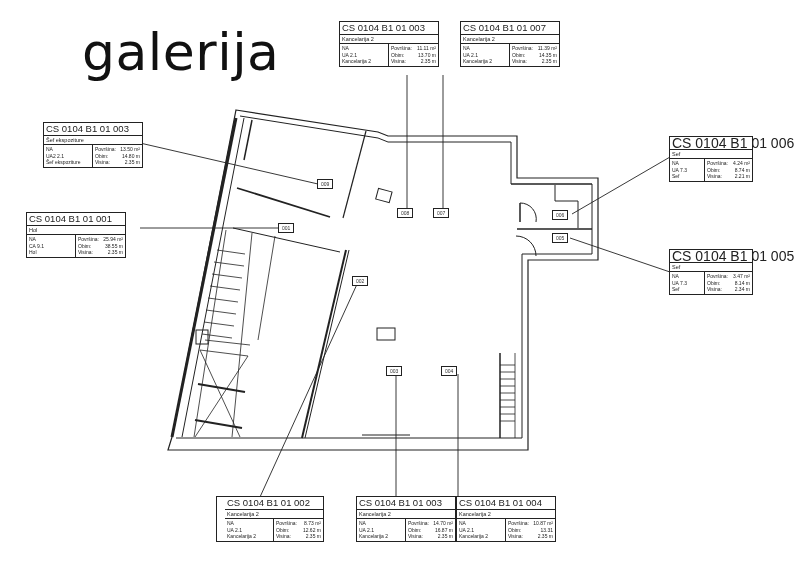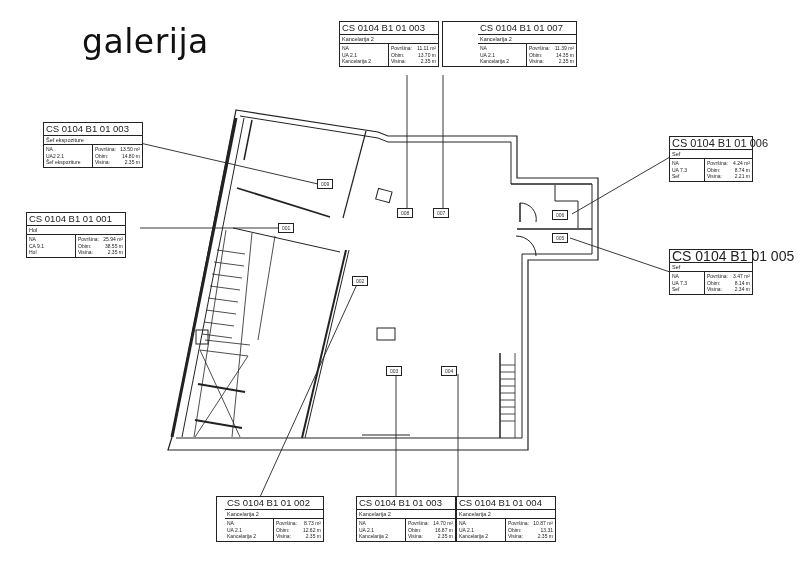--- a/index.html
+++ b/index.html
@@ -1,17 +1,17 @@
 <!DOCTYPE html>
 <html><head>
 <meta charset="utf-8">
 <style>
   html, body { margin:0; padding:0; background:#ffffff; }
   body { width:800px; height:563px; position:relative; overflow:hidden; font-family:"Liberation Sans", sans-serif; color:#111; }
-  .title { position:absolute; left:82px; top:22px; font-family:"DejaVu Sans", sans-serif; font-size:33px; letter-spacing:0.5px; color:#111; }
+  .title { position:absolute; left:82px; top:22px; font-family:"DejaVu Sans", sans-serif; font-size:52px; letter-spacing:0.5px; color:#111; }
   svg.plan { position:absolute; left:0; top:0; }
   .tag { position:absolute; border:1px solid #222; background:#fff; font-size:5px; line-height:8px; padding:0 3px; color:#333; }
   .box { position:absolute; border:1px solid #222; background:#fff; width:98px; font-size:5px; color:#222; }
   .box .code { font-size:9.5px; line-height:12px; padding:0 2px; border-bottom:1px solid #222; white-space:nowrap; }
   .box .name { font-size:5.5px; line-height:8px; padding:0 2px; border-bottom:1px solid #222; }
   .box .grid { display:flex; }
   .box .left { width:44px; border-right:1px solid #222; padding:1px 2px; line-height:6.5px; font-size:5px; }
   .box .right { flex:1; padding:1px 2px; line-height:6.5px; font-size:5px; }
   .box .row { display:flex; justify-content:space-between; }
 </style>
@@ -126,21 +126,21 @@
           <span>Obim:</span>
           <span>13.70 m</span>
         </div>
         <div class="row">
           <span>Visina:</span>
           <span>2.35 m</span>
         </div>
       </div>
     </div>
 </div>
-<div class="box" style="left:442px;top:21px;padding-left:35px;">
+<div class="box" style="left:460px;top:21px;">
   <div class="code">CS 0104 B1 01 007</div>
   <div class="name">Kancelarija 2</div>
   <div class="grid">
       <div class="left">
         <div>NA</div>
         <div>UA 2.1</div>
         <div>Kancelarija 2</div>
       </div>
   <div class="right">
         <div class="row">
@@ -202,21 +202,21 @@
           <span>38.55 m</span>
         </div>
         <div class="row">
           <span>Visina:</span>
           <span>2.35 m</span>
         </div>
       </div>
     </div>
 </div>
 <div class="box" style="left:669px;top:136px;width:82px;">
-  <div class="code" style="font-size:11px;">CS 0104 B1 01 006</div>
+  <div class="code" style="font-size:14px;">CS 0104 B1 01 006</div>
   <div class="name">Sef</div>
   <div class="grid">
       <div class="left" style="width:30px;">
         <div>NA</div>
         <div>UA 7.3</div>
         <div>Sef</div>
       </div>
   <div class="right">
         <div class="row">
           <span>Površina:</span>

